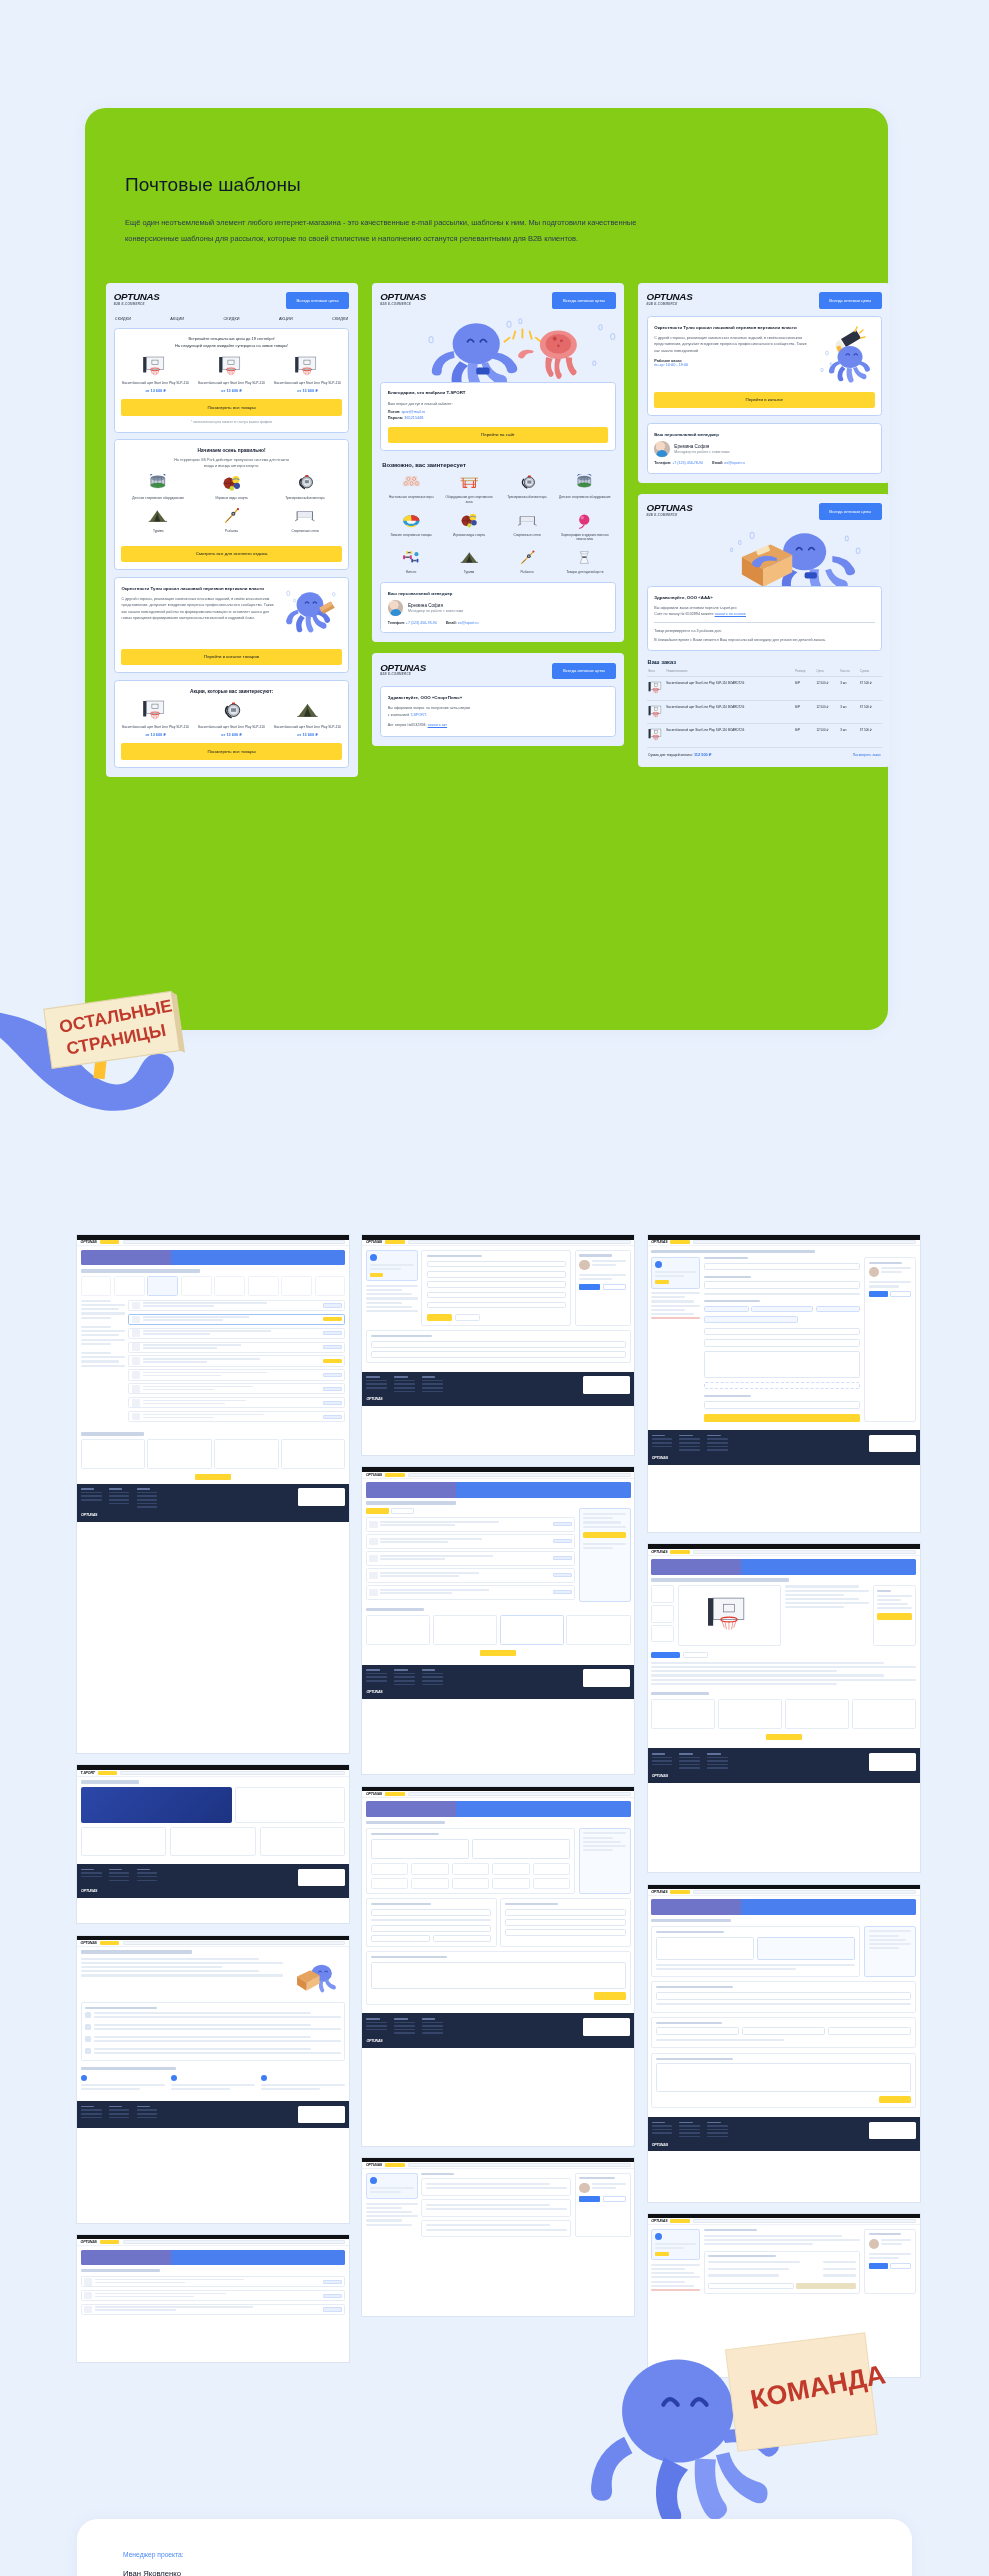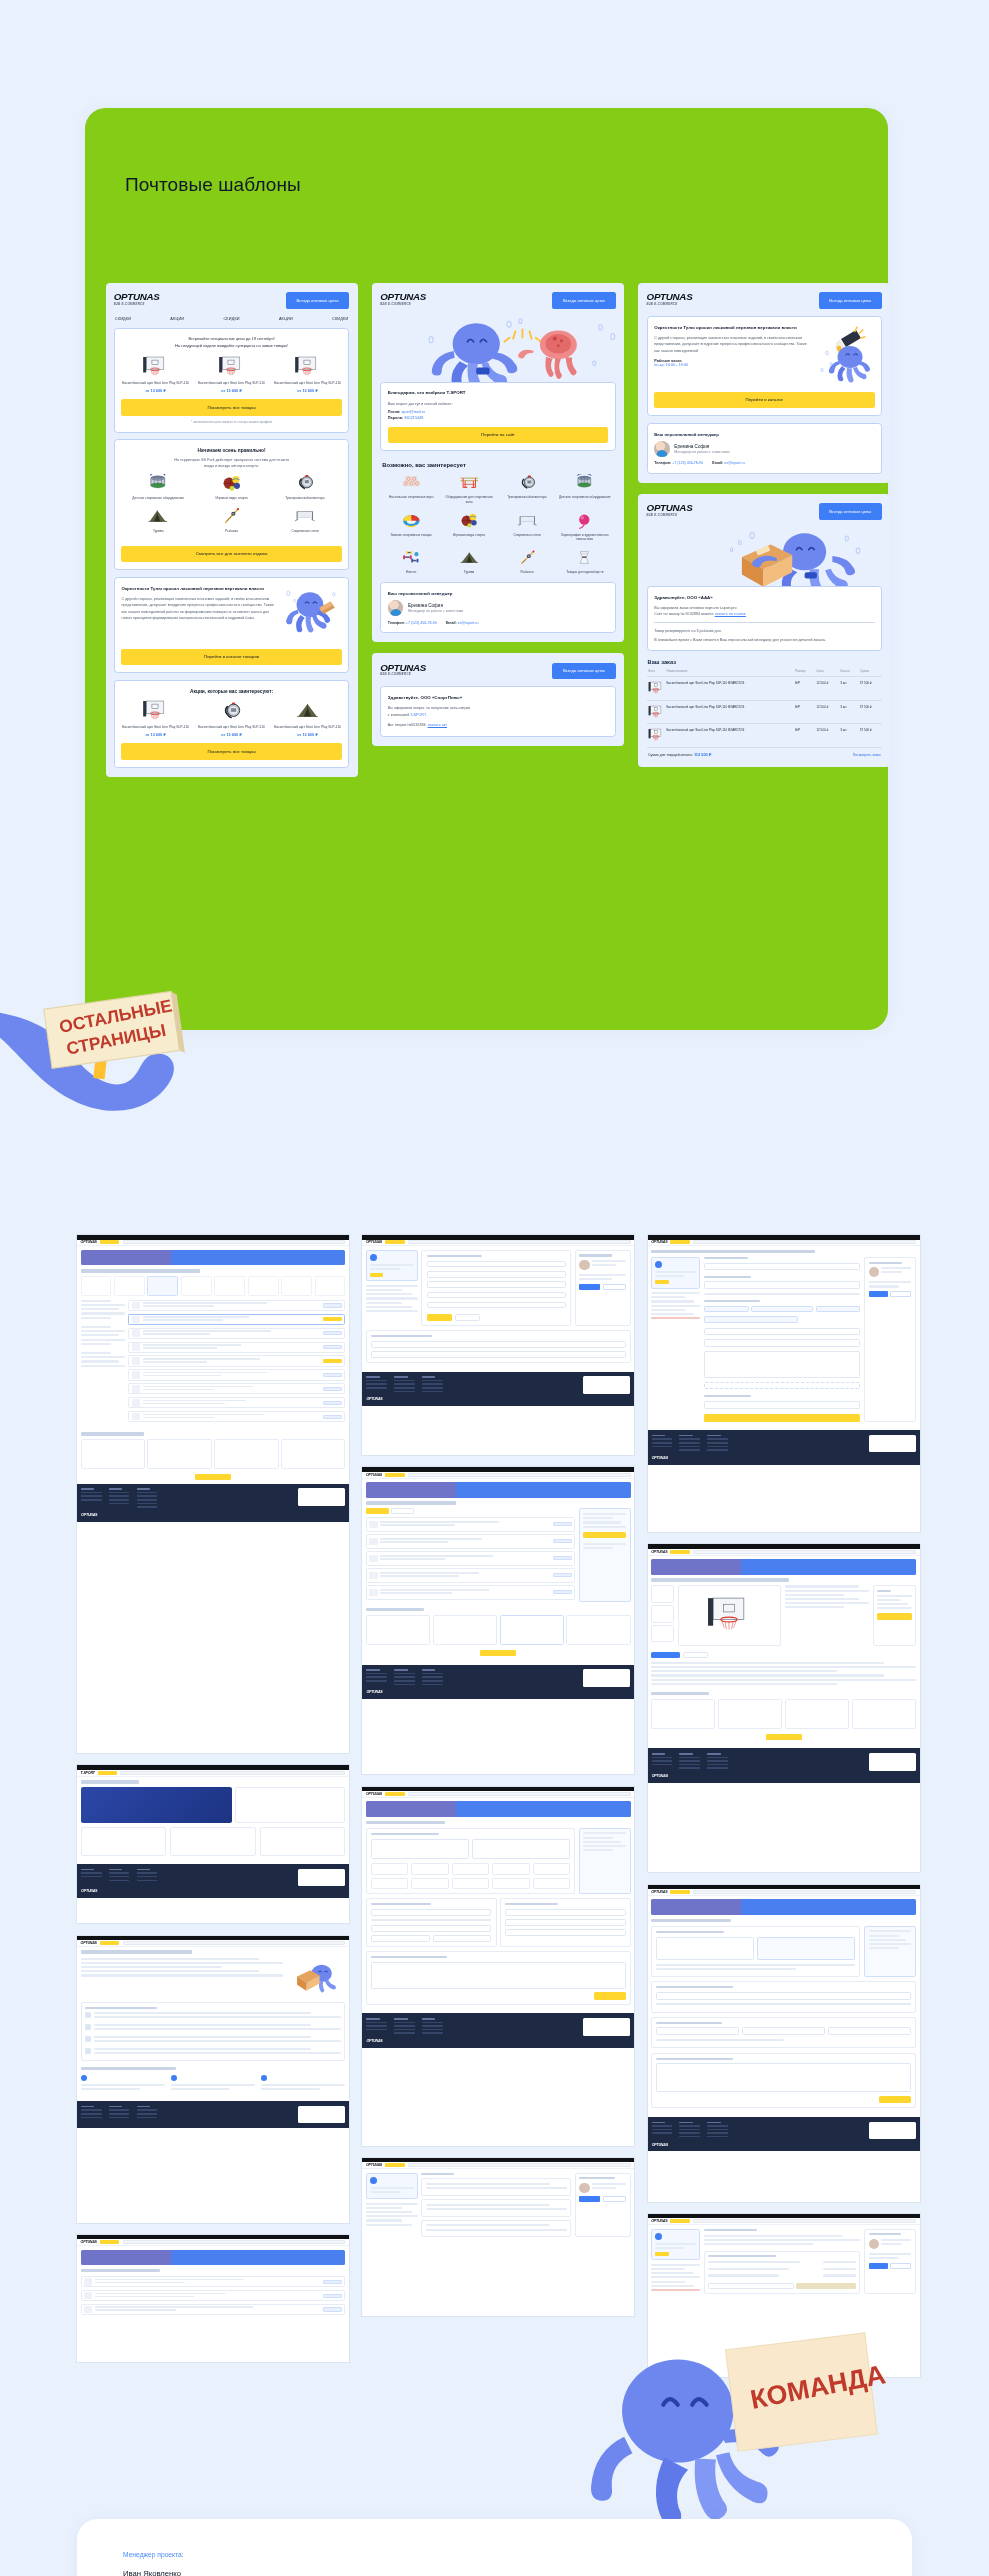--- a/index.html
+++ b/index.html
@@ -212,20 +212,21 @@
   
   svg { display:block; }
 </style>
 </head>
 <body>
 
 <div class="page-bg"></div>
 
 <section class="panel-mail">
   <h1 class="panel-title">Почтовые шаблоны</h1>
+  <p class="panel-sub">Ещё один неотъемлемый элемент любого интернет-магазина - это качественные e-mail рассылки, шаблоны к ним. Мы подготовили качественные конверсионные шаблоны для рассылок, которые по своей стилистике и наполнению останутся релевантными для B2B клиентов.</p>
 
   <div class="mail-cols">
 
     <div class="mail-col">
       <div class="mail-card">
         <div class="m-head">
           <div class="m-logo">
             <div class="lg">OPTUNAS</div>
             <div class="sub">B2B E-COMMERCE</div>
           </div>

